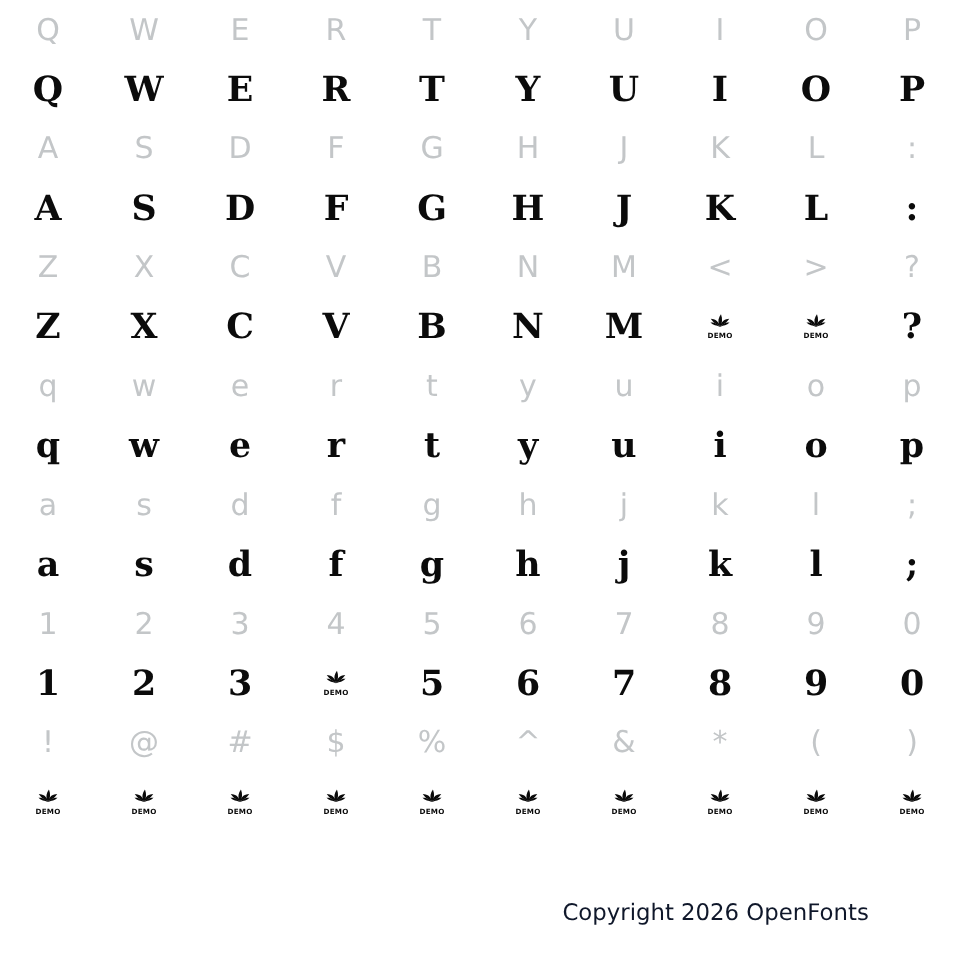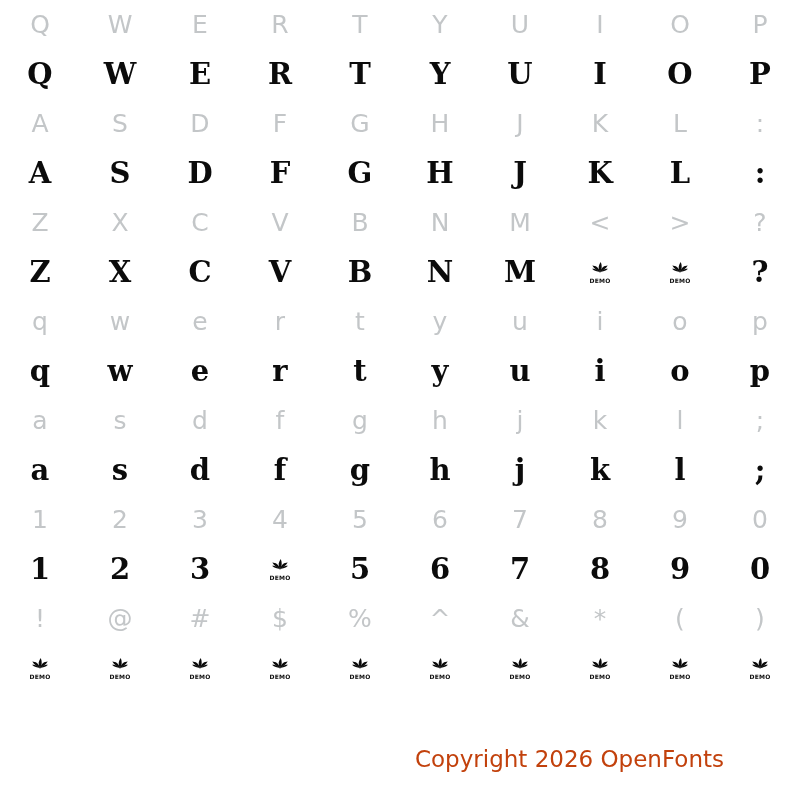--- a/index.html
+++ b/index.html
@@ -60,23 +60,23 @@
     font-size: 6px;
     font-weight: 700;
     letter-spacing: 0.2px;
     color: #0b0b0b;
     line-height: 7px;
   }
   .copyright {
     position: absolute;
     right: 76px;
     bottom: 28px;
-    color: #c2410c;
+    color: #0f172a;
     font-family: "DejaVu Sans", sans-serif;
-    font-size: 23px;
+    font-size: 19px;
     font-weight: 400;
     white-space: nowrap;
   }
 </style>
 <style>.grid .cell.k{color:#c3c6c8;font-family:"DejaVu Sans",sans-serif;font-size:25px;font-weight:400;}.grid .cell.g{color:#0b0b0b;font-family:"DejaVu Serif",serif;font-size:29px;font-weight:700;}</style></head>
 <body>
 
 <div id="sheet">
   <div class="grid">
       <div class="cell row-key-cell k">Q</div>

